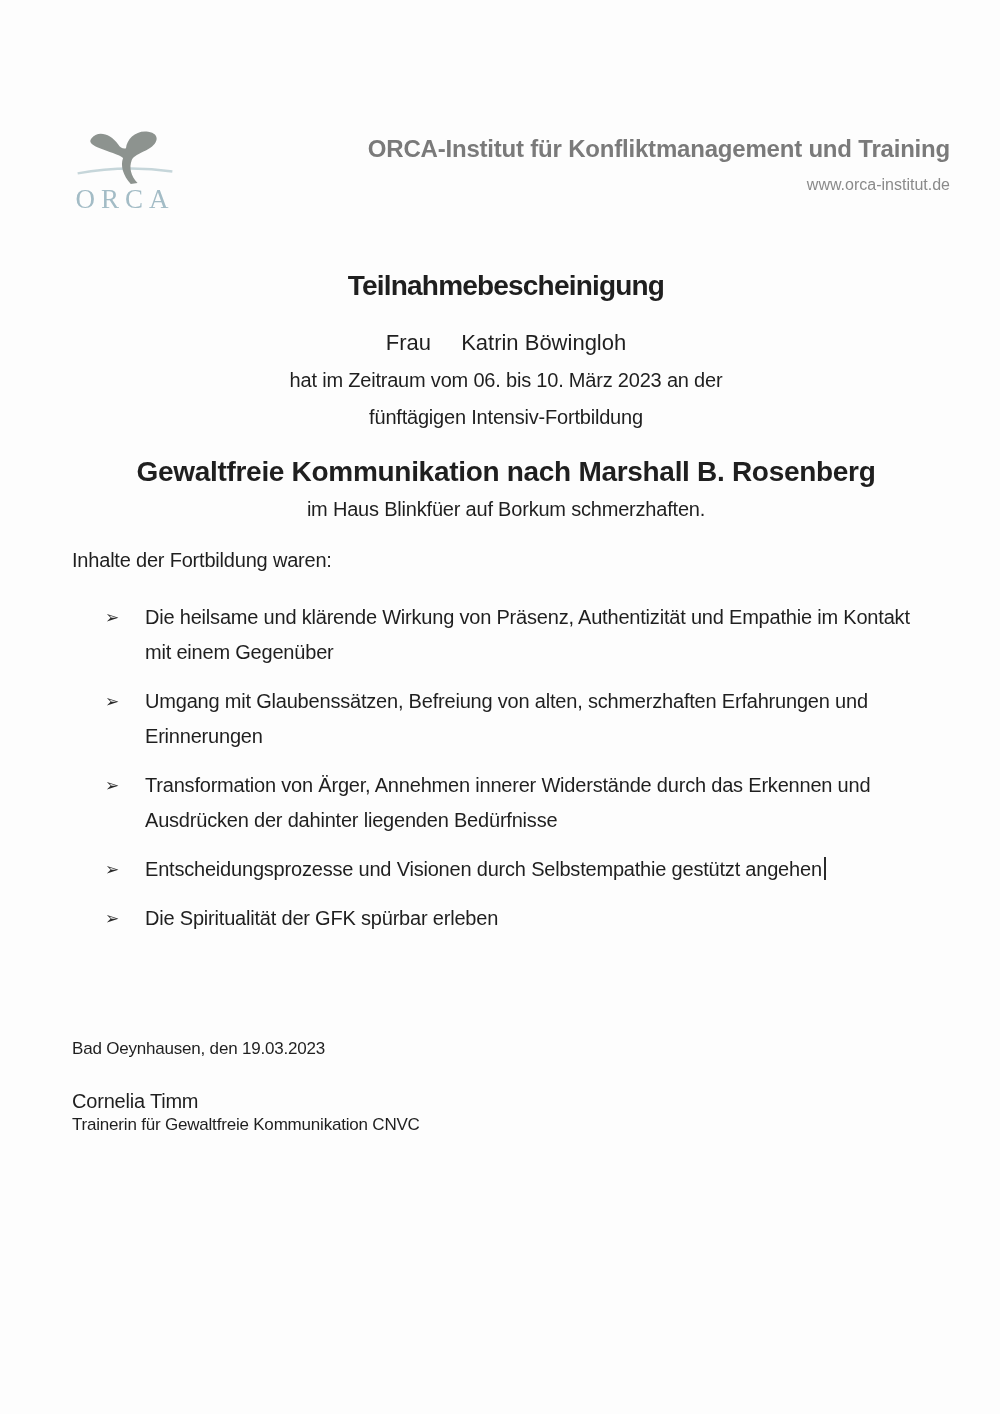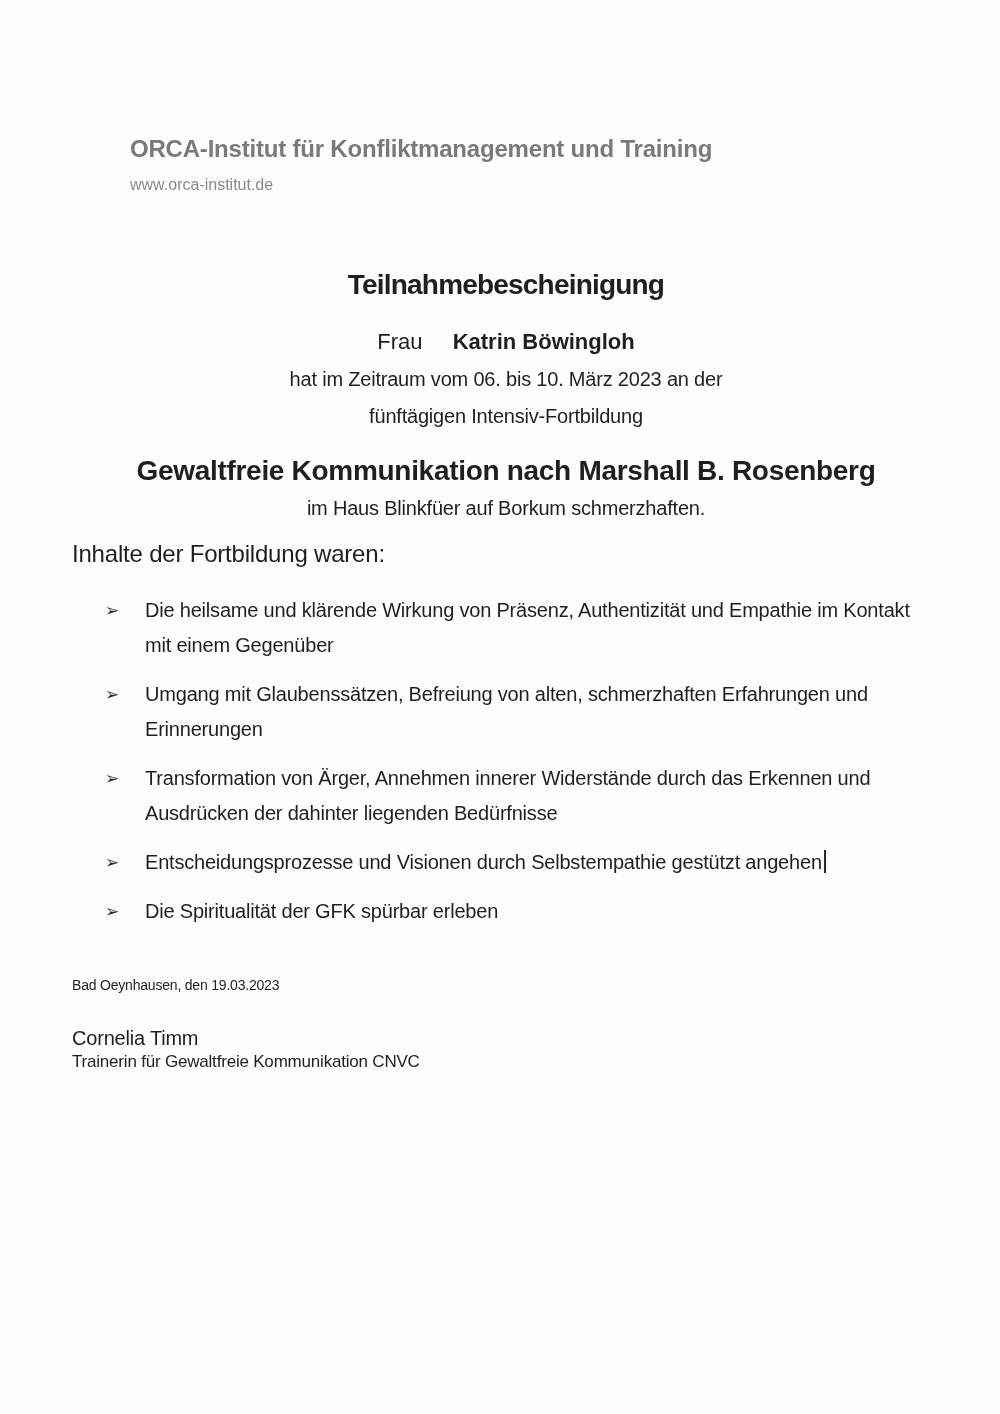--- a/index.html
+++ b/index.html
@@ -28,59 +28,78 @@
   .logo{width:100px;flex:0 0 auto;text-align:center;}
   .logo svg{display:block;width:100px;height:58px;}
   .wordmark{
     font-family:"Liberation Serif", serif;
     font-size:27px;
     letter-spacing:6px;
     color:var(--logo_wordmark);
     margin-top:-2px;
     white-space:nowrap;
   }
-  .header-text{flex:1;text-align:left;padding-left:55px;}
+  .header-text{flex:1;text-align:right;padding-left:55px;}
   .org-title{
     font-size:24px;font-weight:bold;color:var(--header_gray);
     letter-spacing:-0.2px;line-height:30px;margin-top:6px;
   }
   .org-url{font-size:16px;color:var(--url_gray);margin-top:12px;}
   .content{padding:0 60px 0 72px;}
   .center{text-align:center;}
-  .doc-title{font-size:28px;font-weight:bold;letter-spacing:-0.8px;line-height:34px;margin-top:74px;}
+  .doc-title{font-size:28px;font-weight:bold;letter-spacing:-0.8px;line-height:34px;margin-top:54px;}
   .recipient{font-size:22px;line-height:27px;margin-top:26px;}
-  .recipient b{font-weight:bold;margin-left:24px;}
+  .recipient b{font-weight:normal;margin-left:24px;}
   .body-line{font-size:20px;line-height:25px;margin-top:12px;letter-spacing:-0.2px;}
   .course-title{font-size:28px;font-weight:bold;line-height:27px;margin-top:28px;letter-spacing:-0.3px;}
-  .intro-line{font-size:24px;line-height:25px;margin-top:20px;letter-spacing:-0.2px;}
+  .intro-line{font-size:20px;line-height:25px;margin-top:26px;letter-spacing:-0.2px;}
   ul.contents{list-style:none;margin:27px 0 0 0;padding:0;}
   ul.contents li{
     display:flex;align-items:flex-start;
     font-size:20px;line-height:35px;letter-spacing:-0.2px;
     margin-bottom:14px;
   }
   .bullet{
     flex:0 0 40px;margin-left:33px;
     font-family:"DejaVu Sans", sans-serif;
     font-size:17px;line-height:35px;color:#2a2a2a;
   }
   .item-text{flex:1;max-width:800px;}
   .caret{
     display:inline-block;width:2px;height:23px;
     background:#2a2a2a;vertical-align:-4px;margin-left:2px;
   }
   .footer{padding:0 60px 0 72px;}
-  .place-date{font-size:14px;line-height:25px;margin-top:44px;letter-spacing:-0.2px;}
+  .place-date{font-size:17px;line-height:25px;margin-top:100px;letter-spacing:-0.2px;}
   .signer-name{font-size:20px;line-height:25px;margin-top:28px;letter-spacing:-0.2px;}
   .signer-title{font-size:17px;line-height:21px;margin-top:0;letter-spacing:-0.2px;}
 </style>
 </head>
 <body>
 
 <div class="header">
+  <div class="logo">
+    <svg viewBox="0 0 100 60" aria-hidden="true">
+
+      <path d="M 1,47 Q 50,38 99,45" fill="none" stroke="var(--logo_arc)" stroke-width="2.5"></path>
+
+      <path d="M 15,11
+               C 22,2 35,6 43,17
+               C 45,20 48,22 51,21
+               C 52,11 62,2 74,4
+               C 87,6 85,17 72,23
+               C 64,27 59,29 57,33
+               C 54,41 56,49 63,57
+               L 56,58
+               C 48,49 45,39 48,31
+               C 43,27 33,25 24,21
+               C 17,18 12,15 15,11 Z" fill="var(--logo_fluke)"></path>
+    </svg>
+    <div class="wordmark">ORCA</div>
+  </div>
   <div class="header-text">
     <div class="org-title">ORCA-Institut für Konfliktmanagement und Training</div>
     <div class="org-url">www.orca-institut.de</div>
   </div>
 </div>
 
 <div class="content">
   <div class="doc-title center">Teilnahmebescheinigung</div>
 
   <div class="recipient center"><span>Frau </span><b>Katrin Böwingloh</b></div>

